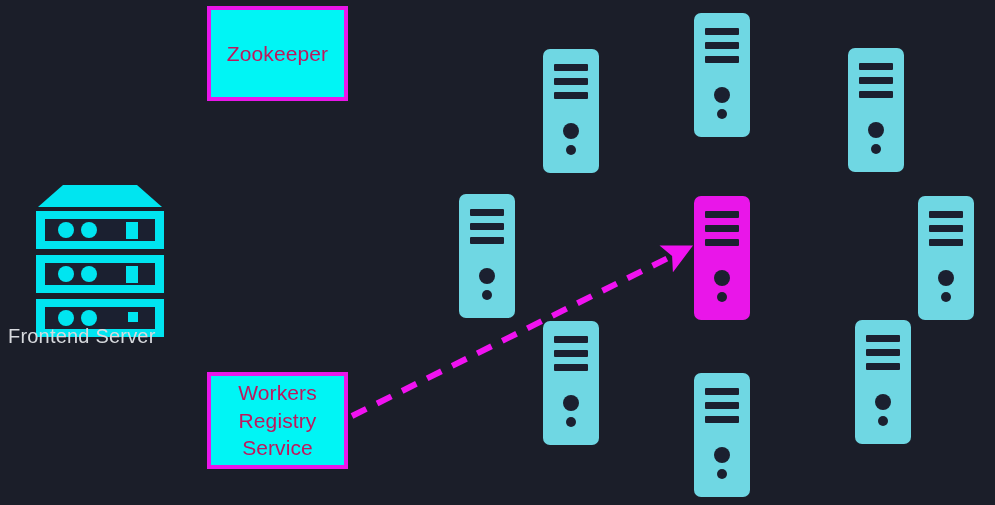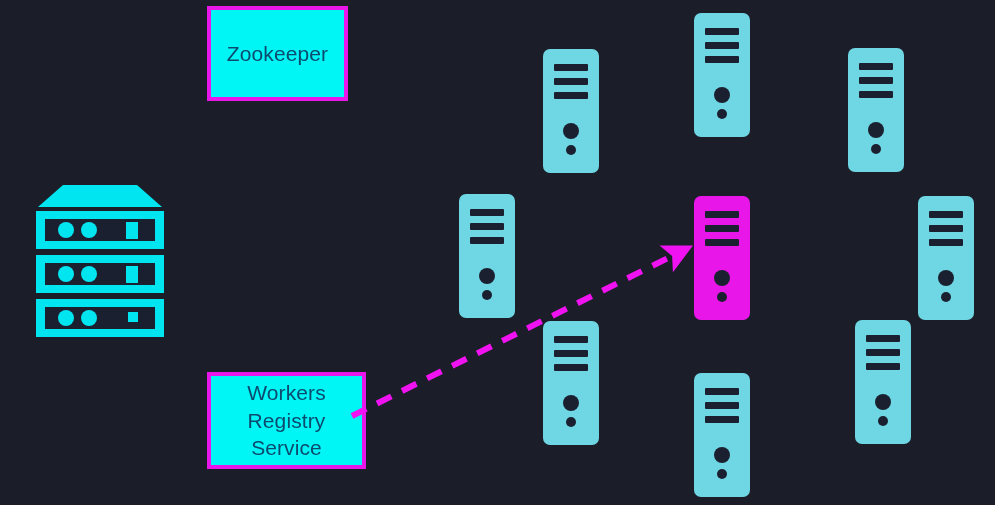--- a/index.html
+++ b/index.html
@@ -18,28 +18,28 @@
   
   .box {
     position: absolute;
     box-sizing: border-box;
     background: #00f5f5;
     border: 4px solid #e916e9;
     display: flex;
     align-items: center;
     justify-content: center;
     text-align: center;
-    color: #0c4a6e;
+    color: #be185d;
     font-size: 21px;
     line-height: 1.33;
     letter-spacing: .1px;
     font-family: "Liberation Sans", sans-serif;
   }
   #box-zookeeper { left: 207px; top: 6px;  width: 141px; height: 95px; }
-  #box-registry  { left: 207px; top: 372px; width: 159px; height: 97px; }
+  #box-registry  { left: 207px; top: 372px; width: 141px; height: 97px; }
   .box-label { display: block; padding: 0 4px; }
 
   
   #frontend-server {
     position: absolute;
     left: 10px;
     top: 185px;
     width: 180px;
     height: 165px;
   }
@@ -105,20 +105,21 @@
       <circle cx="79" cy="89" r="8" fill="#00e5f0"></circle>
       <rect x="116" y="81" width="12" height="17" fill="#00e5f0"></rect>
 
       <rect x="26" y="114" width="128" height="38" fill="#00e5f0"></rect>
       <rect x="35" y="122" width="110" height="22" fill="#1b2030"></rect>
       <circle cx="56" cy="133" r="8" fill="#00e5f0"></circle>
       <circle cx="79" cy="133" r="8" fill="#00e5f0"></circle>
       <rect x="118" y="127" width="10" height="10" fill="#00e5f0"></rect>
     </svg>
   </div>
+  <div id="frontend-label" style="color: rgb(216, 218, 222);">Frontend Server</div>
 
   <div id="towers">
       <div class="tower" style="left: 543px; top: 49px;">
         <svg viewBox="0 0 56 124" xmlns="http://www.w3.org/2000/svg">
           <rect x="0" y="0" width="56" height="124" rx="7" ry="7" fill="#6fd7e3"></rect>
           <rect x="11" y="15" width="34" height="7" rx="1" fill="#1b2030"></rect>
           <rect x="11" y="29" width="34" height="7" rx="1" fill="#1b2030"></rect>
           <rect x="11" y="43" width="34" height="7" rx="1" fill="#1b2030"></rect>
           <circle cx="28" cy="82" r="8" fill="#1b2030"></circle>
           <circle cx="28" cy="101" r="5" fill="#1b2030"></circle>

